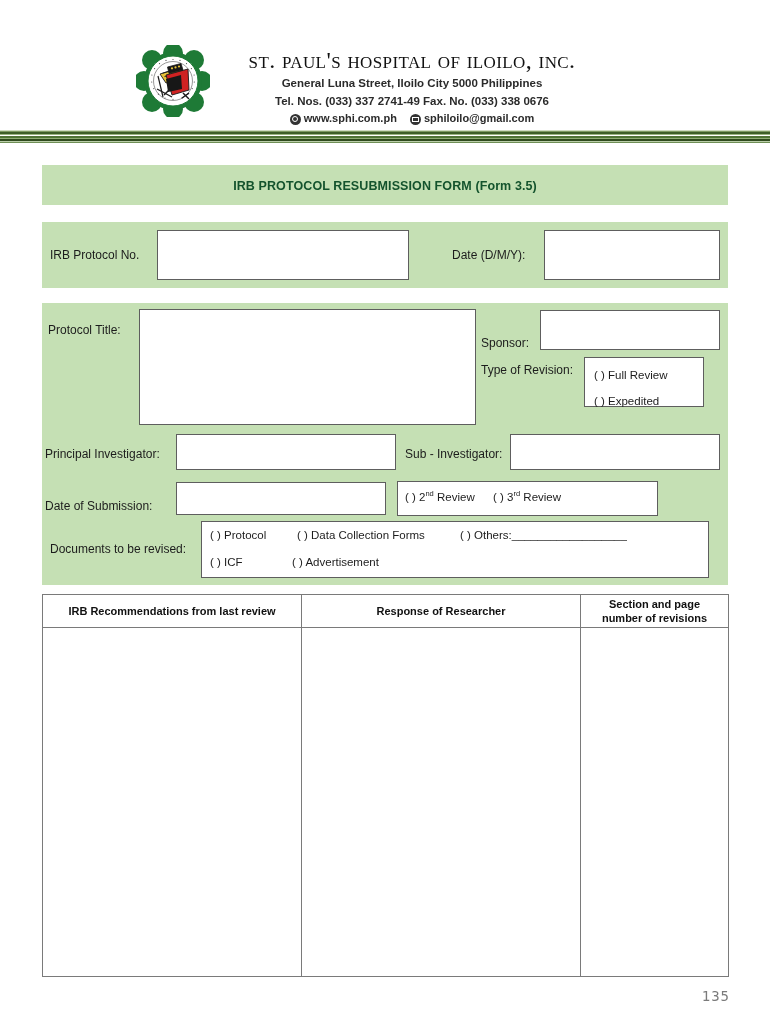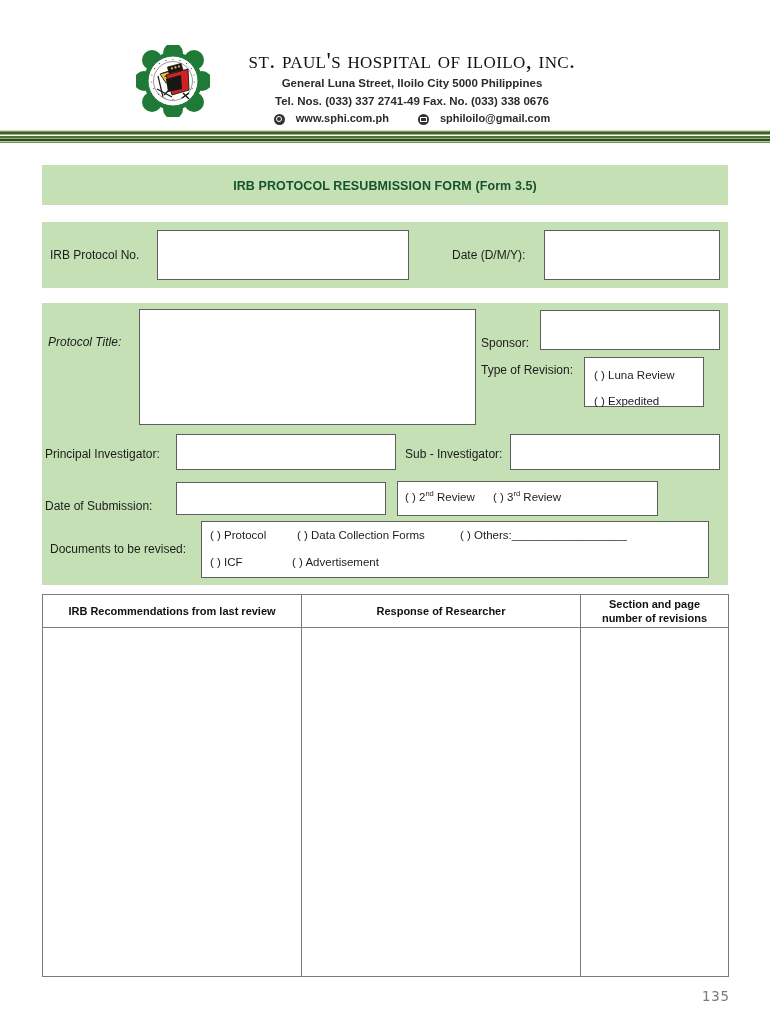--- a/index.html
+++ b/index.html
@@ -59,21 +59,21 @@
     font-family: "Liberation Sans", sans-serif;
     font-size: 11px;
     font-weight: bold;
     color: #2b2b2b;
     line-height: 1.4;
     margin-top: 1px;
     white-space: nowrap;
     display: flex;
     justify-content: center;
     align-items: center;
-    gap: 11px;
+    gap: 3px;
   }
   .cicon {
     display: inline-block;
     width: 11px; height: 11px;
     border-radius: 50%;
     background: #333333;
     position: relative;
     flex: 0 0 auto;
     top: 1px;
   }
@@ -322,29 +322,29 @@
   <div class="greenpanel" style="left:42px; top:222px; width:686px; height:66px;">
   </div>
   <div class="label" style="left:50px; top:249px;">IRB Protocol No.</div>
   <div class="fieldbox" style="left:157px; top:230px; width:252px; height:50px;"></div>
   <div class="label" style="left:452px; top:249px;">Date (D/M/Y):</div>
   <div class="fieldbox" style="left:544px; top:230px; width:176px; height:50px;"></div>
 
   <div class="greenpanel" style="left:42px; top:303px; width:686px; height:282px;">
   </div>
 
-  <div class="label" style="left:48px; top:336px;font-style:italic;">Protocol Title:</div>
+  <div class="label" style="left:48px; top:324px;">Protocol Title:</div>
   <div class="fieldbox" style="left:139px; top:309px; width:337px; height:116px;"></div>
 
   <div class="label" style="left:481px; top:337px;">Sponsor:</div>
   <div class="fieldbox" style="left:540px; top:310px; width:180px; height:40px;"></div>
 
   <div class="label" style="left:481px; top:364px;">Type of Revision:</div>
   <div class="optbox" style="left:584px; top:357px; width:120px; height:50px;"></div>
-  <div class="optline" style="left:594px; top:370px;">( ) Luna Review</div>
+  <div class="optline" style="left:594px; top:370px;">( ) Full Review</div>
   <div class="optline" style="left:594px; top:396px;">( ) Expedited</div>
 
   <div class="label" style="left:45px; top:448px;">Principal Investigator:</div>
   <div class="fieldbox" style="left:176px; top:434px; width:220px; height:36px;"></div>
 
   <div class="label" style="left:405px; top:448px;">Sub - Investigator:</div>
   <div class="fieldbox" style="left:510px; top:434px; width:210px; height:36px;"></div>
 
   <div class="label" style="left:45px; top:500px;">Date of Submission:</div>
   <div class="fieldbox" style="left:176px; top:482px; width:210px; height:33px;"></div>

